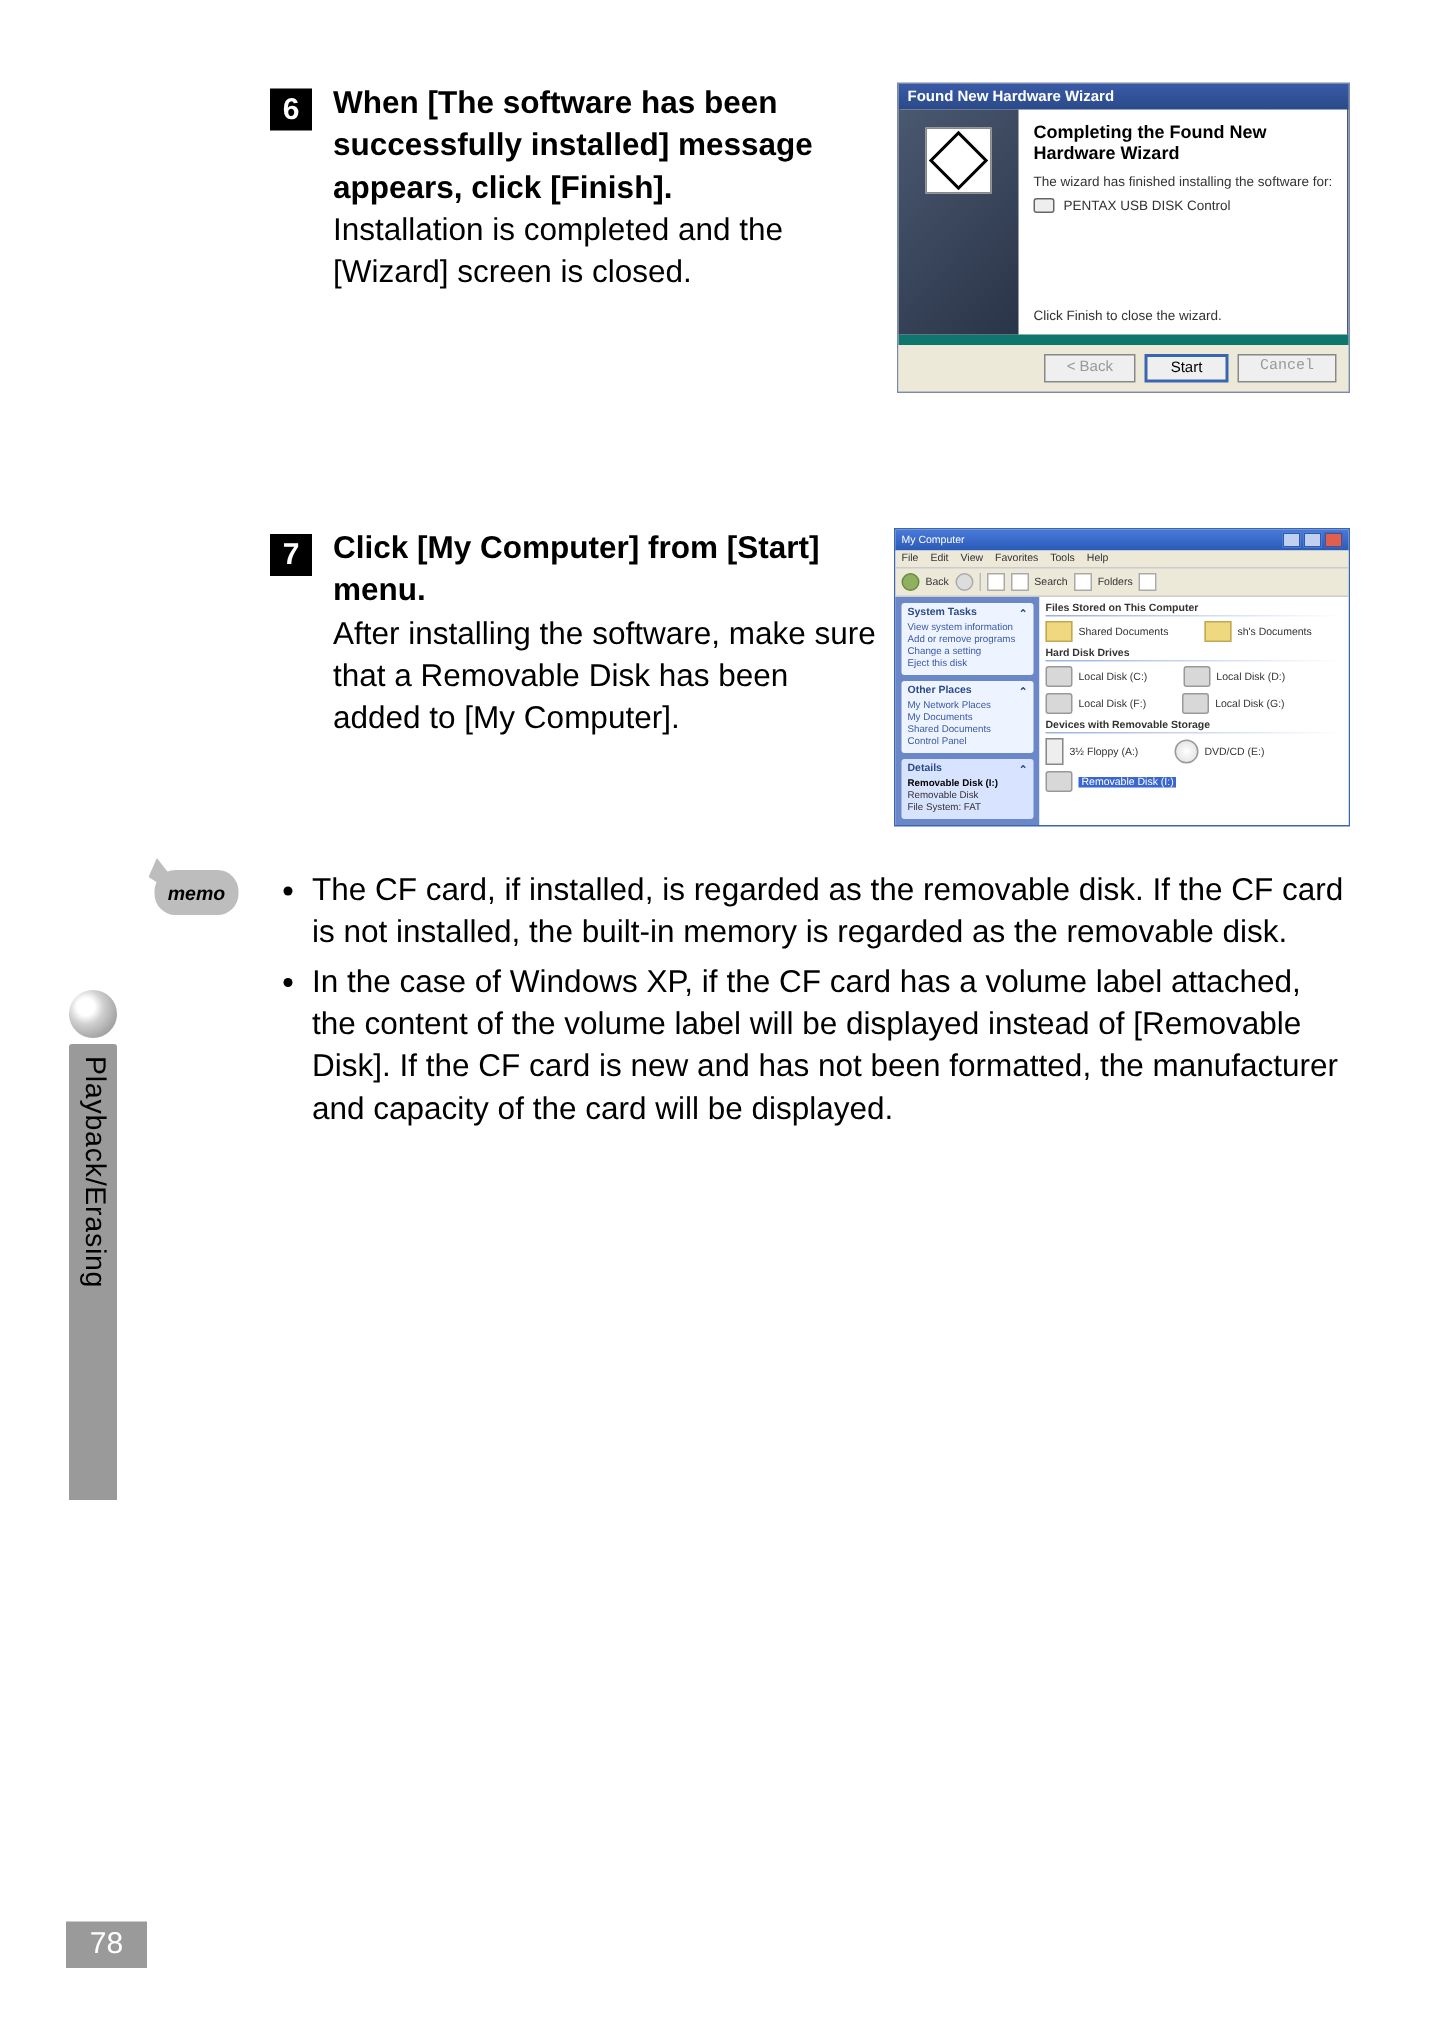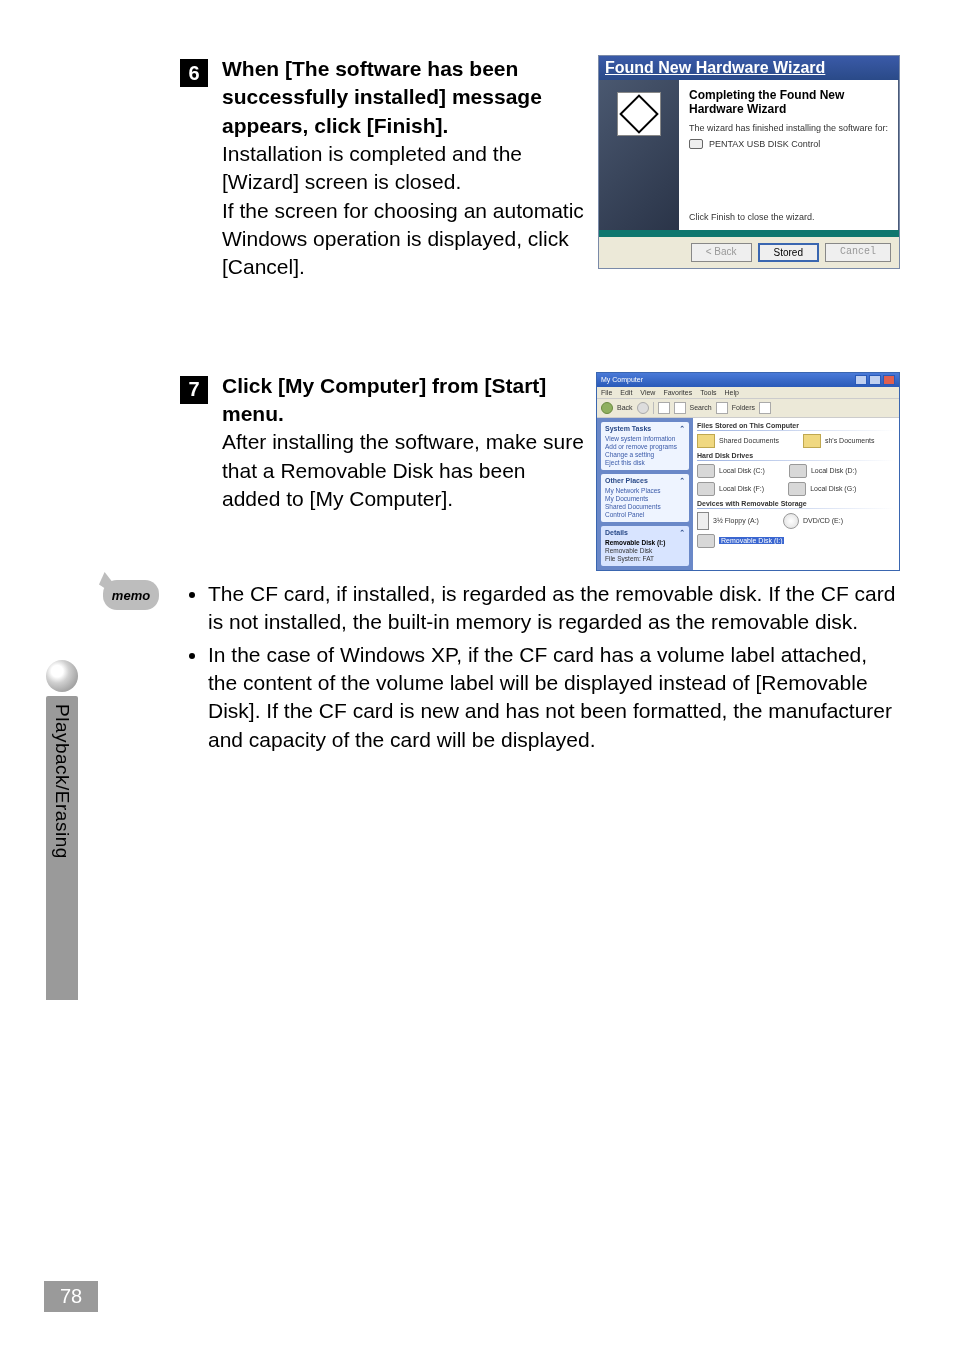--- a/index.html
+++ b/index.html
@@ -23,23 +23,22 @@
   .step6 .step-body { width: 350px; }
   .step7 .step-body { width: 360px; }
 
   
   .wizard {
     width: 302px; border: 1px solid #7a8aa8; background: #fff; font-size: 9px;
     box-shadow: 0 0 0 1px #4a5a78 inset;
   }
   .wizard-title {
     background: linear-gradient(#3a5aa8,#2a4a88);
-    color: #fff; font-size: 16px; font-weight: bold;
+    color: #fff; font-size: 10px; font-weight: bold;
     padding: 3px 6px;
-    text-decoration: underline;
   }
   .wizard-body { display: flex; }
   .wizard-left {
     width: 80px; height: 150px;
     background: linear-gradient(135deg,#4a5870,#2a3448);
     display: flex; align-items: flex-start; justify-content: center; padding-top: 12px;
   }
   .wizard-icon {
     width: 44px; height: 44px; background: #fff; border: 1px solid #888;
     display: flex; align-items: center; justify-content: center;
@@ -151,21 +150,20 @@
 
 <div class="page">
 
   <div class="content">
 
     <div class="step step6">
       <div class="step-num">6</div>
       <div class="step-body">
         <div class="bold-line">When [The software has been successfully installed] message appears, click [Finish].</div>
         <div class="plain-line">Installation is completed and the [Wizard] screen is closed.</div>
-        <div class="plain-line">If the screen for choosing an automatic Windows operation is displayed, click [Cancel].</div>
       </div>
       <div class="step-right">
         <div class="wizard">
           <div class="wizard-title">Found New Hardware Wizard</div>
           <div class="wizard-body">
             <div class="wizard-left">
               <div class="wizard-icon">
                   <div class="wizard-icon-inner"></div>
                 </div>
             </div>
@@ -174,21 +172,21 @@
               <div class="wizard-sub">The wizard has finished installing the software for:</div>
               <div class="wizard-dev-row">
                 <span class="wizard-dev-ico"></span>
                 <span>PENTAX USB DISK Control</span>
               </div>
               <div class="wizard-click">Click Finish to close the wizard.</div>
             </div>
           </div>
           <div class="wizard-buttons">
             <div class="wbtn disabled">&lt; Back</div>
-            <div class="wbtn primary">Stored</div>
+            <div class="wbtn primary">Start</div>
             <div class="wbtn cancel">Cancel</div>
           </div>
         </div>
       </div>
     </div>
 
     <div class="step step7">
       <div class="step-num">7</div>
       <div class="step-body">
         <div class="bold-line">Click [My Computer] from [Start] menu.</div>

